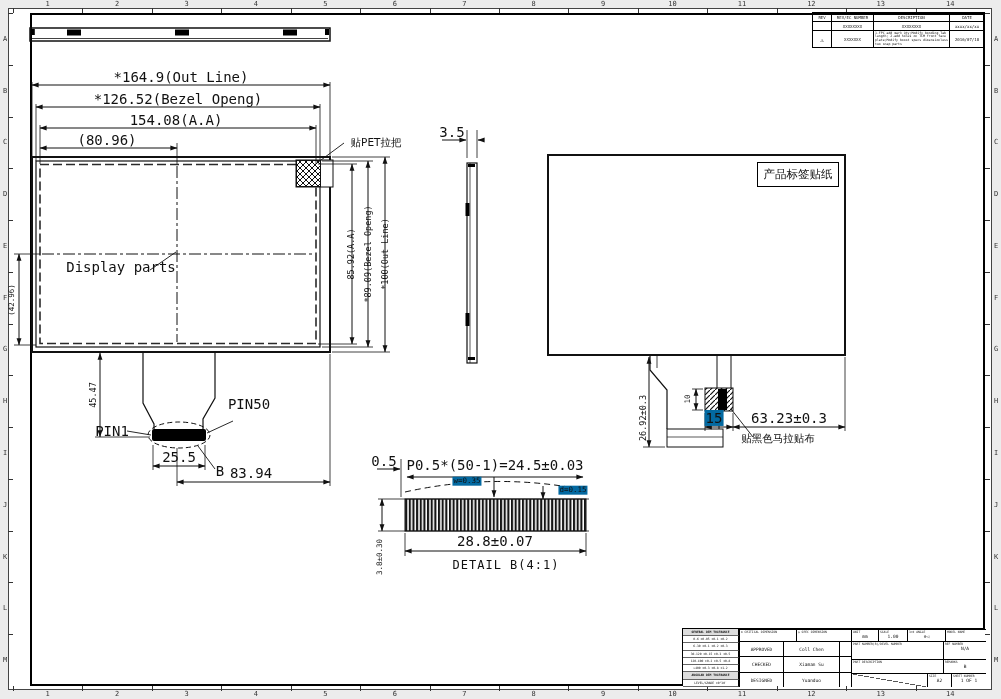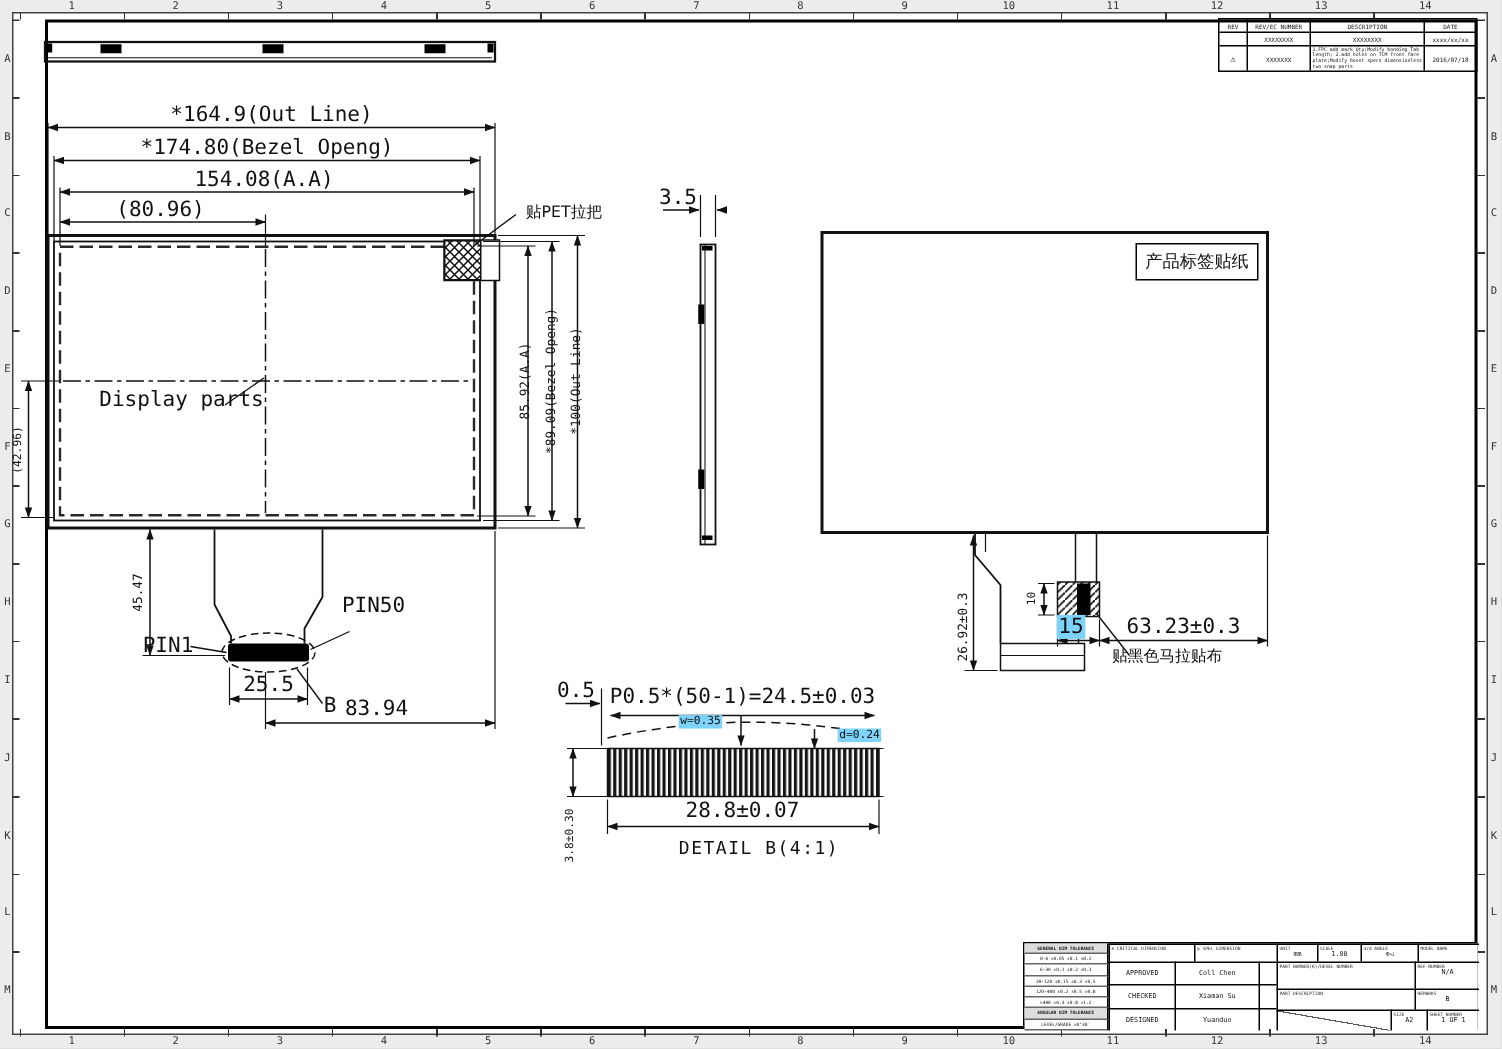--- a/index.html
+++ b/index.html
@@ -11,21 +11,21 @@
   .zone-top{top:0px;} .zone-bottom{top:690px;}
   .zone-top span,.zone-bottom span{flex:1;text-align:center;font-size:7px;line-height:9px;color:#333;}
   .zone-left,.zone-right{position:absolute;top:13px;height:673px;width:10px;display:flex;flex-direction:column;}
   .zone-left{left:0px;} .zone-right{left:991px;}
   .zone-left span,.zone-right span{flex:1;display:flex;align-items:center;justify-content:center;font-size:7px;color:#333;}
   .ticks-h{position:absolute;left:13px;width:972px;height:5px;background:repeating-linear-gradient(90deg,#333 0 1px,transparent 1px 69.43px);}
   .ticks-v{position:absolute;top:13px;height:673px;width:5px;background:repeating-linear-gradient(180deg,#333 0 1px,transparent 1px 51.77px);}
   svg.lines{position:absolute;left:0;top:0;width:1001px;height:699px;}
   .t{position:absolute;transform:translate(-50%,-50%);font-size:14px;white-space:nowrap;line-height:1.15;}
   .vt{position:absolute;transform:translate(-50%,-50%) rotate(-90deg);font-size:8.5px;white-space:nowrap;line-height:1;}
-  .bg{background:#7dd3fc;padding:0 1px;}
+  .bg{background:#0369a1;padding:0 1px;}
   .cjk{font-size:10.5px;font-family:"DejaVu Sans",sans-serif;}
   .small{font-size:7.5px;}
   .label-box{position:absolute;left:757px;top:162px;width:82px;height:25px;border:1.5px solid #000;box-sizing:border-box;
              display:flex;align-items:center;justify-content:center;font-size:11.5px;font-family:"DejaVu Sans",sans-serif;}
   .detail-title{position:absolute;transform:translate(-50%,-50%);font-size:12px;letter-spacing:1px;}
   
   .rev{position:absolute;left:812px;top:12px;width:173px;height:36px;border:1px solid #000;box-sizing:border-box;
        display:grid;grid-template-columns:18px 42px 76px 1fr;grid-template-rows:8px 9px 1fr;font-size:4px;}
   .rev div{border-left:0.5px solid #000;border-top:0.5px solid #000;display:flex;align-items:center;justify-content:center;
            overflow:hidden;text-align:center;}
@@ -236,21 +236,21 @@
       <rect x="405" y="499" width="181" height="32" fill="url(#teeth)" stroke-width="1"></rect>
       <path d="M402,499 H589 M402,531 H589" stroke-width="0.8"></path>
       <line x1="405" y1="551" x2="586" y2="551" marker-start="url(#a)" marker-end="url(#a)" stroke-width="1"></line>
       <path d="M405,533 V556 M586,533 V556" stroke-width="0.8"></path>
       <line x1="382" y1="499" x2="382" y2="531" marker-start="url(#a)" marker-end="url(#a)" stroke-width="1"></line>
       <path d="M402,499 H378 M402,531 H378" stroke-width="0.8"></path>
     </g>
   </svg>
 
   <div class="t" style="left:181px;top:77px">*164.9(Out Line)</div>
-  <div class="t" style="left:178px;top:99px">*174.80(Bezel Openg)</div>
+  <div class="t" style="left:178px;top:99px">*126.52(Bezel Openg)</div>
   <div class="t" style="left:176px;top:120px">154.08(A.A)</div>
   <div class="t" style="left:107px;top:140px">(80.96)</div>
   <div class="vt" style="left:351px;top:254px">85.92(A.A)</div>
   <div class="vt" style="left:368px;top:254px">*89.09(Bezel Openg)</div>
   <div class="vt" style="left:385px;top:254px">*100(Out Line)</div>
   <div class="vt small" style="left:12px;top:300px">(42.96)</div>
   <div class="vt" style="left:93px;top:395px">45.47</div>
   <div class="t" style="left:179px;top:457px">25.5</div>
   <div class="t" style="left:251px;top:473px">83.94</div>
   <div class="t" style="left:112px;top:431px">PIN1</div>
@@ -263,21 +263,21 @@
   <div class="label-box">产品标签贴纸</div>
   <div class="vt" style="left:643px;top:418px">26.92±0.3</div>
   <div class="vt small" style="left:688px;top:399px">10</div>
   <div class="t bg" style="left:714px;top:418px">15</div>
   <div class="t" style="left:789px;top:418px">63.23±0.3</div>
   <div class="t cjk" style="left:778px;top:438px">贴黑色马拉贴布</div>
 
   <div class="t" style="left:384px;top:461px">0.5</div>
   <div class="t" style="left:495px;top:465px">P0.5*(50-1)=24.5±0.03</div>
   <div class="t bg small" style="left:467px;top:481px">w=0.35</div>
-  <div class="t bg small" style="left:573px;top:490px">d=0.24</div>
+  <div class="t bg small" style="left:573px;top:490px">d=0.15</div>
   <div class="t" style="left:495px;top:541px">28.8±0.07</div>
   <div class="vt small" style="left:380px;top:557px">3.8±0.30</div>
   <div class="detail-title" style="left:506px;top:565px">DETAIL B(4:1)</div>
 
   <div class="rev">
     <div>REV</div>
     <div>REV/EC NUMBER</div>
     <div>DESCRIPTION</div>
     <div>DATE</div>
     <div></div>

